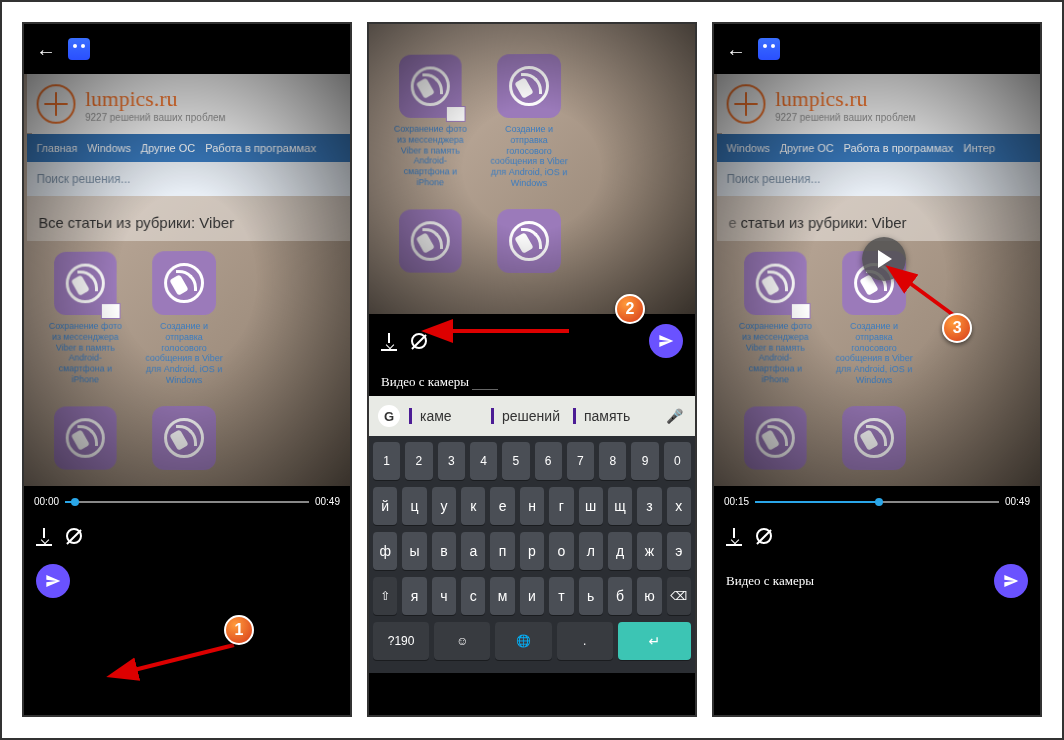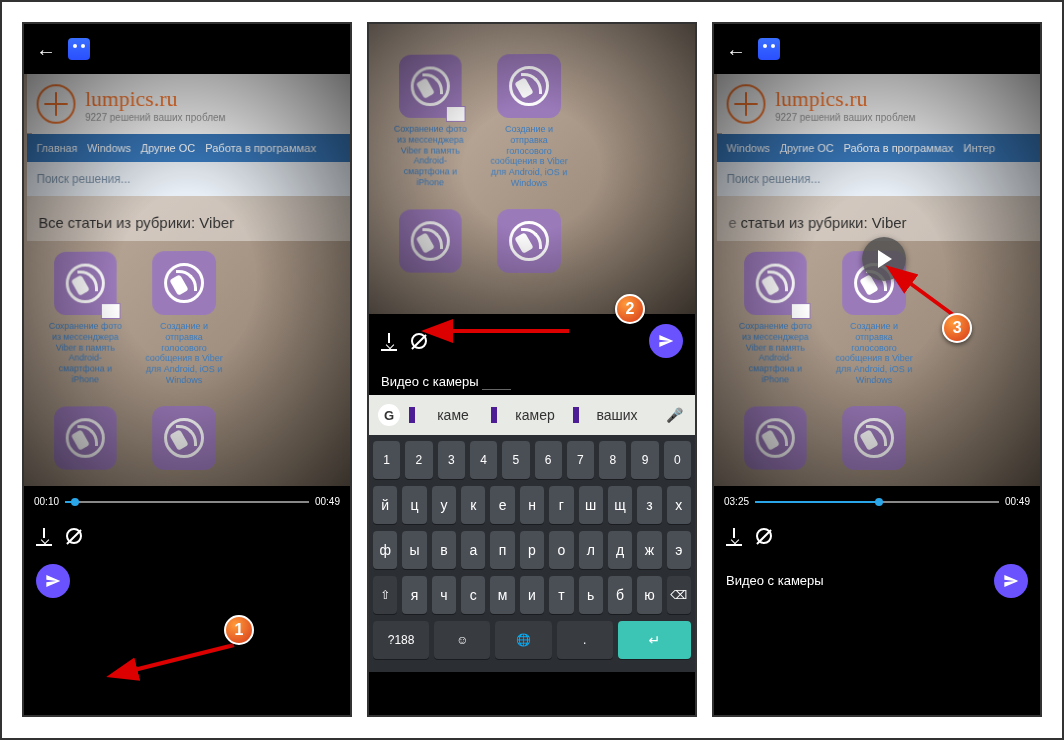--- a/index.html
+++ b/index.html
@@ -195,21 +195,21 @@
   .timer-icon::before {
     content: ''; position: absolute; width: 20px; height: 2px; background: #fff;
     top: 6px; left: -4px; transform: rotate(-45deg);
   }
   .caption-row {
     background: #000;
     display: flex; align-items: center;
     padding: 10px 12px;
     gap: 10px;
   }
-  .caption-text { color: #999; font-size: 13px; flex: 1; }
+  .caption-text { color: #999; font-size: 13px; flex: 1; font-family: Liberation Serif, serif; }
   .caption-text.filled { color: #fff; }
   .caption-underline { border-bottom: 1px solid #666; }
   .send-btn {
     width: 34px; height: 34px; border-radius: 50%;
     background: #6a52ff;
     display: flex; align-items: center; justify-content: center;
   }
   .send-btn svg { fill: #fff; }
   .play-btn {
     position: absolute;
@@ -242,21 +242,21 @@
     position: absolute; z-index: 19;
   }
   
   .kb-suggest {
     background: #e8eae5;
     display: flex; align-items: center;
     height: 40px; font-size: 14px; color: #333;
   }
   .kb-suggest .g { width: 40px; text-align: center; }
   .g-circle { width:22px;height:22px;background:#fff;border-radius:50%;display:inline-flex;align-items:center;justify-content:center;font-weight:bold;font-size:13px;}
-  .sug { flex: 1; text-align: center; padding: 0 8px; border-left:6px solid #4c1d95; }
+  .sug { flex: 1; padding: 0 8px; border-left:3px solid #4c1d95; }
   .kb-mic { width: 40px; text-align: center; color: #666; }
   .kb {
     background: #2b2e33;
     padding: 6px 4px;
   }
   .kb-row { display: flex; gap: 5px; margin-bottom: 7px; justify-content: center; }
   .key {
     background: #4a4e55;
     color: #fff;
     border-radius: 4px;
@@ -321,21 +321,21 @@
         </div>
       <div class="viber-card">
           <div class="viber-circle">
             <div class="viber-phone"></div>
           </div>
         </div>
     </div>
     <div class="dark-vignette"></div>
   </div>
   <div class="timeline">
-    <span>00:10</span>
+    <span>00:00</span>
     <div class="track">
       <div class="track-prog" style="width:4%;"></div>
       <div class="track-dot" style="left:4%;"></div>
     </div>
     <span>00:49</span>
   </div>
   <div class="toolbar">
     <span class="dl-icon">
         <span class="dl-line"></span>
       </span>
@@ -419,22 +419,22 @@
   </div>
   <div class="caption-row" style="padding:6px 12px;">
     <span class="caption-text filled">
       <span>Видео с камеры</span> <span class="caption-underline">&nbsp;&nbsp;&nbsp;&nbsp;&nbsp;&nbsp;&nbsp;&nbsp;</span>
     </span>
   </div>
 
   <div class="kb-suggest">
     <div class="g"><span class="g-circle">G</span></div>
     <div class="sug">каме</div>
-    <div class="sug">камер</div>
-    <div class="sug">ваших</div>
+    <div class="sug">решений</div>
+    <div class="sug">память</div>
     <div class="kb-mic">🎤</div>
   </div>
   <div class="kb">
     <div class="kb-row">
       <div class="key num">1</div>
       <div class="key num">2</div>
       <div class="key num">3</div>
       <div class="key num">4</div>
       <div class="key num">5</div>
       <div class="key num">6</div>
@@ -476,21 +476,21 @@
       <div class="key">с</div>
       <div class="key">м</div>
       <div class="key">и</div>
       <div class="key">т</div>
       <div class="key">ь</div>
       <div class="key">б</div>
       <div class="key">ю</div>
       <div class="key fn">⌫</div>
     </div>
     <div class="kb-row">
-      <div class="key fn">?188</div>
+      <div class="key fn">?190</div>
       <div class="key fn">☺</div>
       <div class="key fn">🌐</div>
       <div class="key fn">.</div>
       <div class="key enter">↵</div>
     </div>
   </div>
 </div>
 
 <div class="phone p3">
   <div class="topbar">
@@ -549,21 +549,21 @@
     <svg class="arrow-red" style="top:44%; left:50%;" width="110" height="80">
       <defs>
           <marker id="ah3" markerWidth="8" markerHeight="8" refX="6" refY="3" orient="auto">
             <polygon points="0,0 8,3 0,6" fill="#d00"></polygon>
           </marker>
         </defs>
       <line x1="90" y1="70" x2="15" y2="15" stroke="#d00" stroke-width="4" marker-end="url(#ah3)"></line>
     </svg>
   </div>
   <div class="timeline">
-    <span>03:25</span>
+    <span>00:15</span>
     <div class="track">
       <div class="track-prog" style="width:51%;"></div>
       <div class="track-dot" style="left:51%;"></div>
     </div>
     <span>00:49</span>
   </div>
   <div class="toolbar">
     <span class="dl-icon">
         <span class="dl-line"></span>
       </span>

